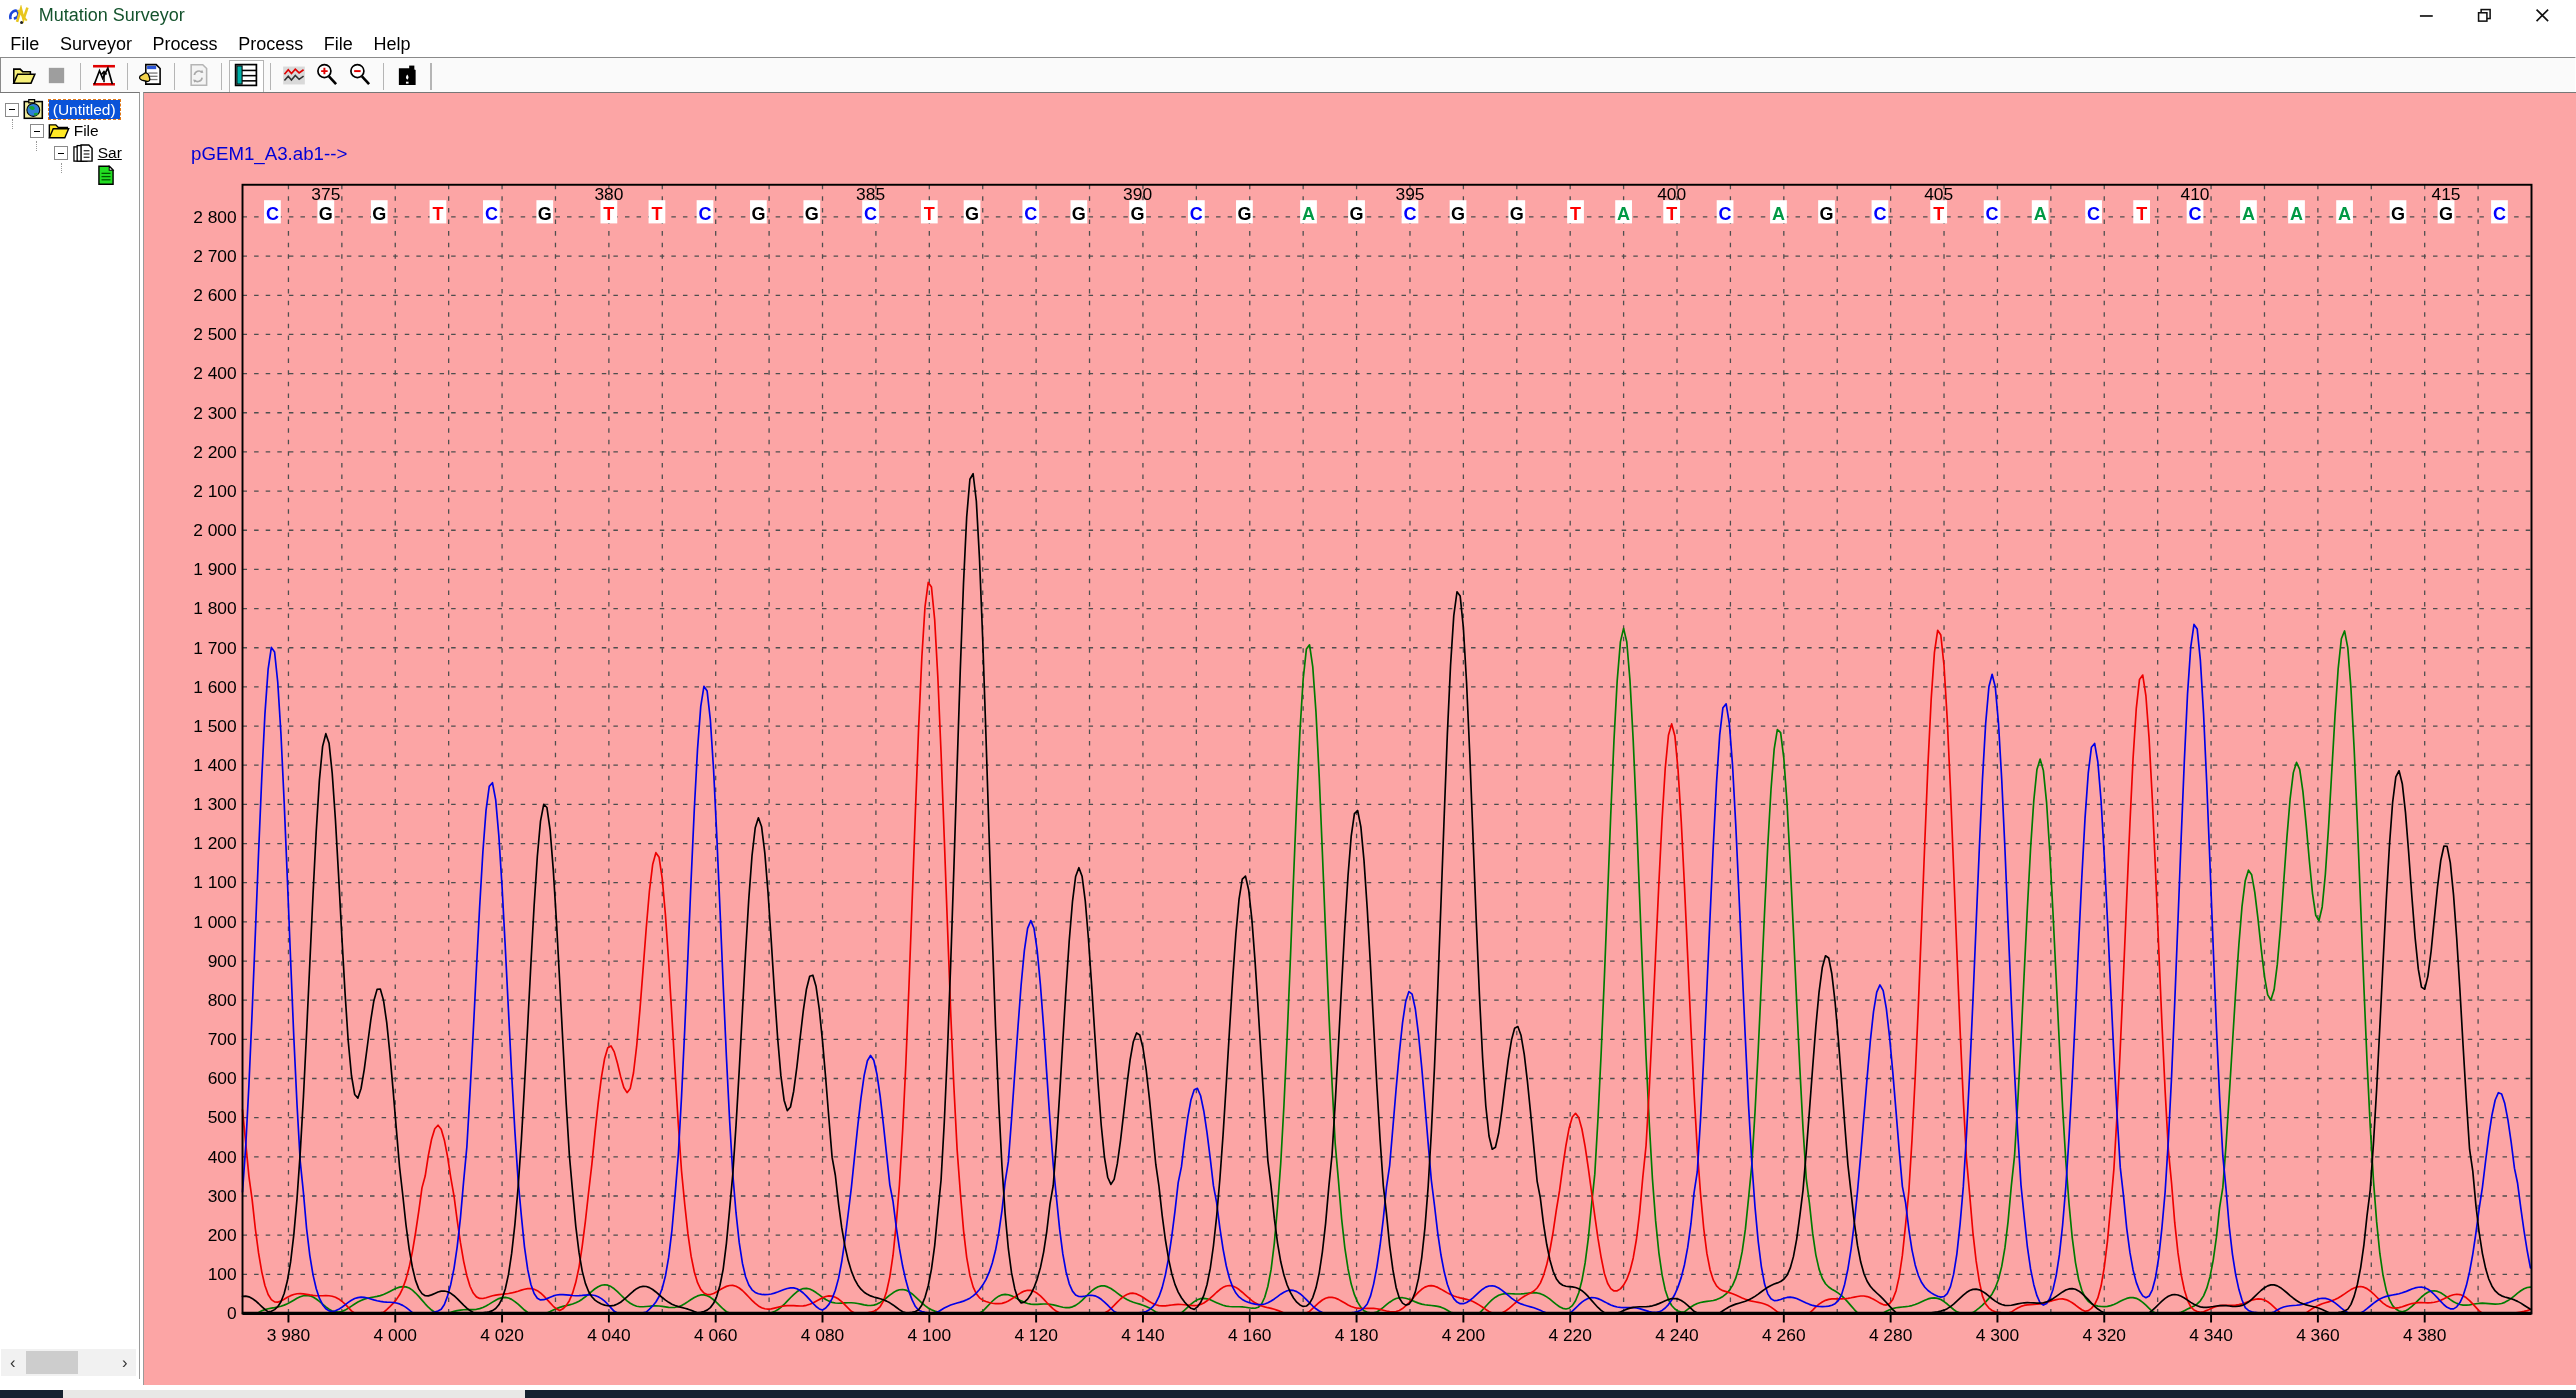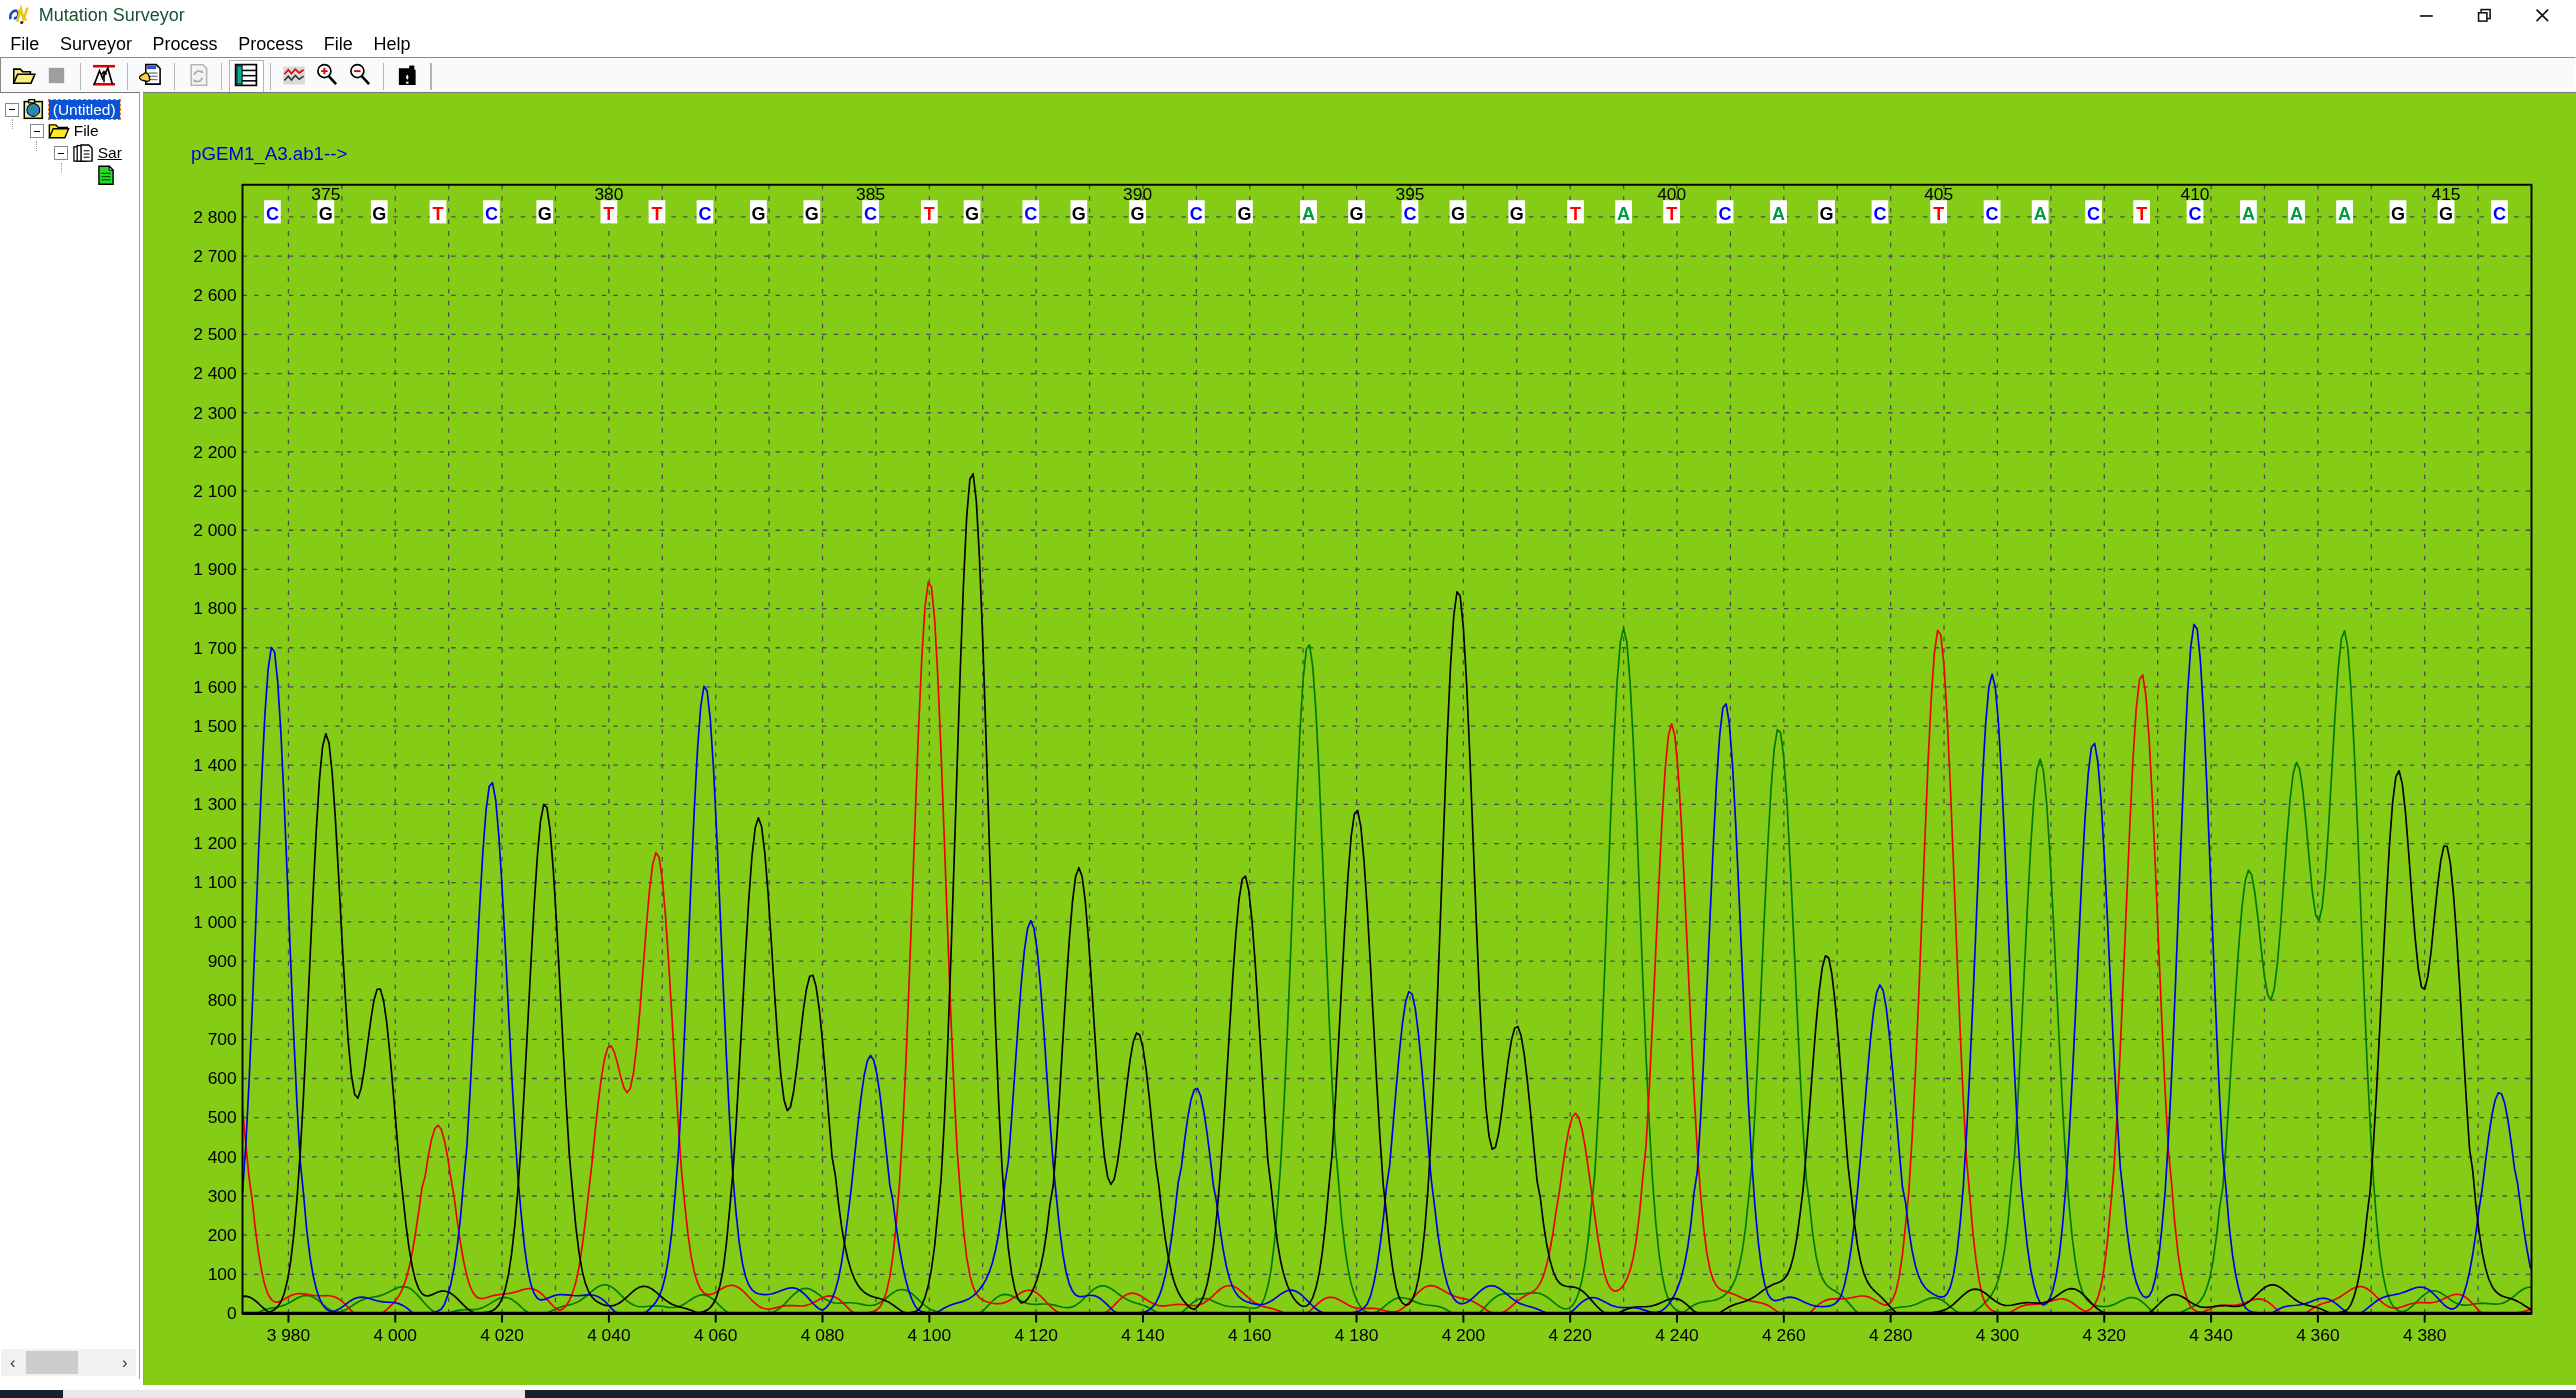--- a/index.html
+++ b/index.html
@@ -35,21 +35,21 @@
   .tree-label{font-size:15.5px;}
   .tree-label.selected{background:#0a53d8;color:#fff;padding:0.6px 3.9px;outline:1.3px dashed #e07818;}
   .tree-conn{position:absolute;border-left:1.3px dotted #999;width:0;}
   
   #tree-hscroll{position:absolute;left:1.3px;bottom:2.6px;width:135px;height:27px;background:#f1f1f1;
                 display:flex;align-items:center;}
   .scroll-arrow{width:23px;height:27px;display:flex;align-items:center;justify-content:center;
                 font-size:16.7px;color:#333;background:#f1f1f1;}
   #tree-scroll-thumb{position:absolute;left:24.5px;top:1.9px;width:52px;height:23px;background:#cdcdcd;}
   
-  #main-pane{position:absolute;left:143px;top:0;width:2433px;height:1293px;background:#84cc16;
+  #main-pane{position:absolute;left:143px;top:0;width:2433px;height:1293px;background:#fca5a5;
              border-top:1.3px solid #777;border-left:1.3px solid #9a9a9a;box-sizing:border-box;}
   #trace-header{position:absolute;left:47px;top:50px;font-size:18.7px;color:#0000d6;}
   #plot-svg{position:absolute;left:0;top:0;}
   #plot-svg text{font-family:"Liberation Sans",sans-serif;}
   .grid{stroke:#4e4e4e;stroke-width:2;stroke-dasharray:7 11;fill:none;}
   .frame{stroke:#000;stroke-width:3;fill:none;}
   .baseline{stroke:#000;stroke-width:5;}
   .tick{stroke:#000;stroke-width:3;}
   .axis-label{font-size:27px;fill:#000;}
   .trace{fill:none;stroke-width:2.6;stroke-linejoin:round;stroke-linecap:round;}

